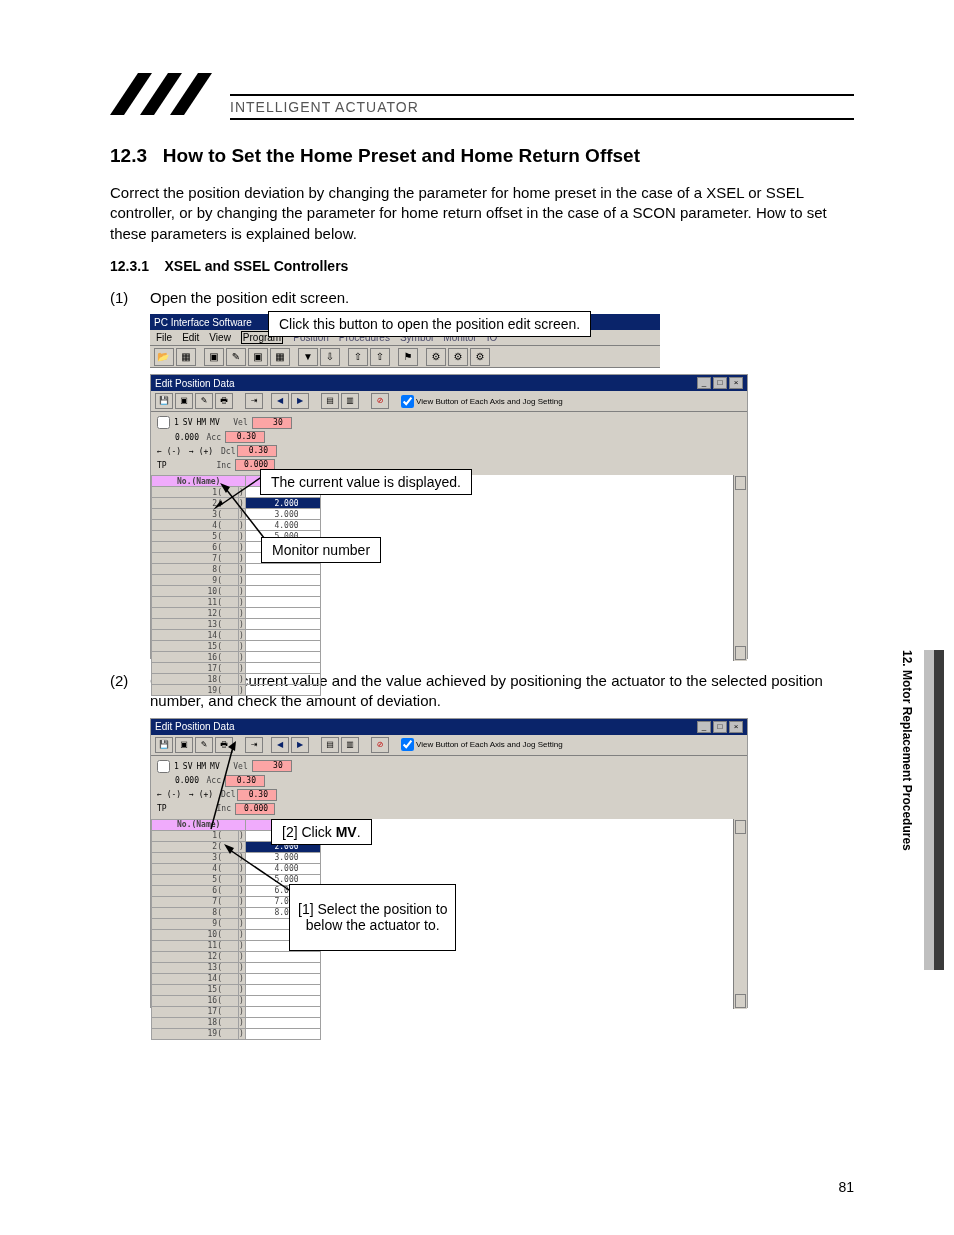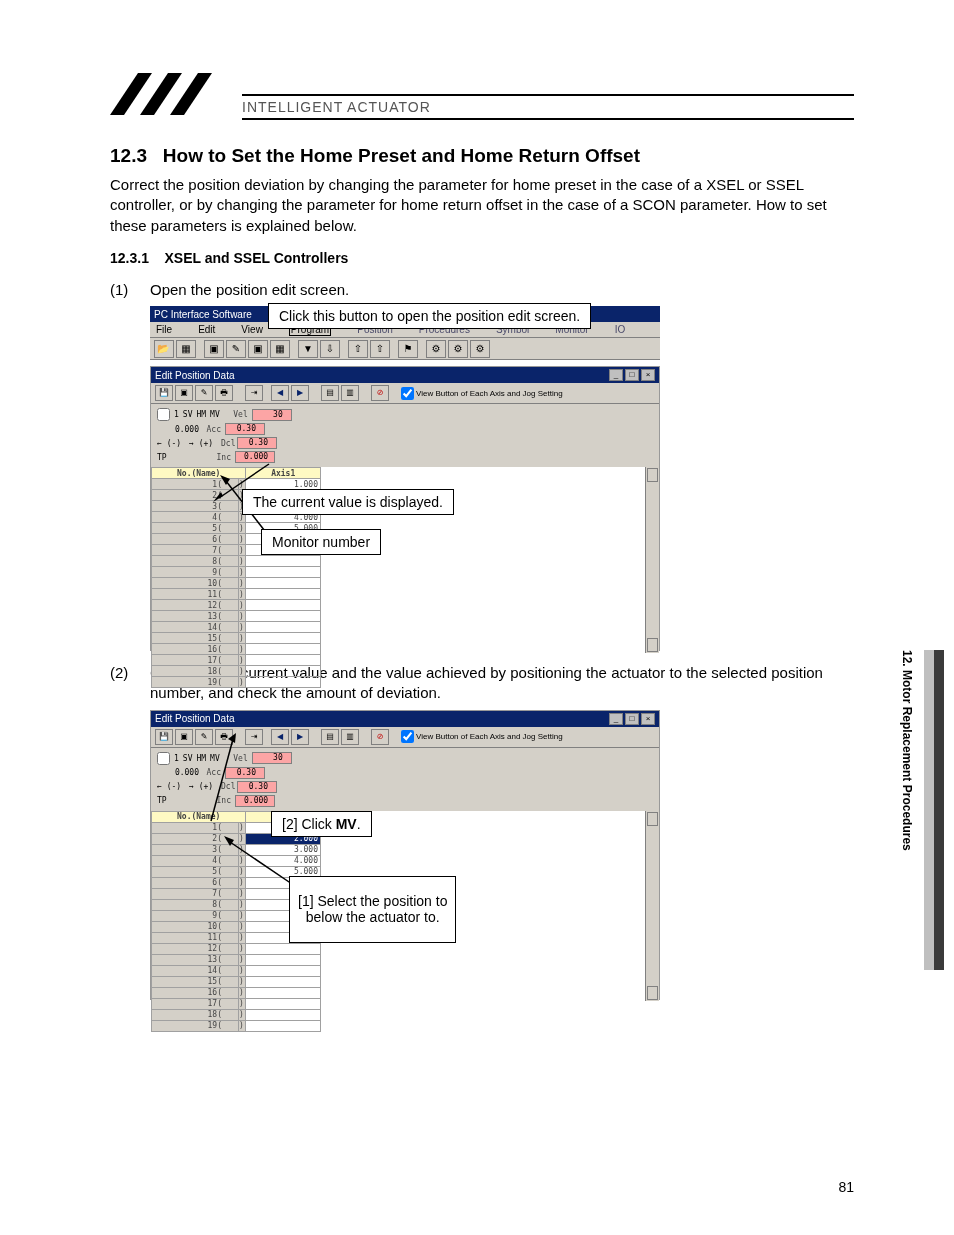--- a/index.html
+++ b/index.html
@@ -1,61 +1,61 @@
 <!DOCTYPE html>
 <html><head>
 <meta charset="utf-8">
 <style>
   * { box-sizing: border-box; margin: 0; padding: 0; }
   html, body { width: 954px; height: 1235px; background: #fff; font-family: Arial, Helvetica, sans-serif; color: #000; }
   .page { position: relative; width: 954px; height: 1235px; padding: 60px 100px 40px 110px; }
-  .logo-row { display: flex; align-items: flex-end; gap: 22px; height: 60px; }
+  .logo-row { display: flex; align-items: flex-end; gap: 10px; height: 60px; }
   .logo-svg { width: 110px; height: 55px; }
   .logo-txt-wrap { flex: 1; border-top: 2px solid #000; border-bottom: 2px solid #000; padding: 2px 0; }
   .logo-txt { font-size: 14px; letter-spacing: 1px; color: #555; }
-  .section-title { font-size: 19px; margin-top: 25px; margin-bottom: 8px; }
+  .section-title { font-size: 19px; margin-top: 25px; margin-bottom: 16px; }
   .para { font-size: 15px; line-height: 1.35; margin-bottom: 14px; }
   .subsection-title { font-size: 14px; margin-top: 8px; margin-bottom: 14px; }
   .step { display: flex; font-size: 15px; line-height: 1.35; margin-bottom: 4px; }
   .step-num { width: 40px; flex-shrink: 0; }
   .step-body { flex: 1; }
   .inline-icon { display:inline-block; width:20px; height:16px; border:1px solid #888; background:#e8e8e8; vertical-align:middle; font-size:10px; text-align:center; line-height:14px; color:#333; }
   .bold { font-weight: bold; }
 
   .shot { position: relative; margin: 6px 0 12px 40px; border: 0; background:#fff; font-size:9px; font-family: "MS Sans Serif", Tahoma, sans-serif; }
   .win-bar { background:#0a246a; color:#fff; height:16px; display:flex; align-items:center; justify-content:space-between; padding:0 4px; font-size:10px; }
   .win-btns { display:flex; gap:2px; }
   .win-btns span { width:14px; height:12px; background:#c0c0c0; border:1px solid #808080; color:#000; font-size:8px; text-align:center; line-height:10px;}
-  .menu-bar { background:#d4d0c8; height:16px; display:flex; align-items:center; gap:26px; padding:0 6px; border-bottom:1px solid #808080; }
+  .menu-bar { background:#d4d0c8; height:16px; display:flex; align-items:center; gap:10px; padding:0 6px; border-bottom:1px solid #808080; }
   .menu-bar span { font-size:10px; }
   .tb { background:#d4d0c8; height:22px; display:flex; align-items:center; gap:2px; padding:2px 4px; border-bottom:1px solid #808080; }
   .tb .tbtn { width:20px; height:18px; border:1px solid #808080; background:#d4d0c8; display:flex; align-items:center; justify-content:center; font-size:10px; }
   .tb .sep { width:4px; }
 
   .callout { position:absolute; background:#fff; border:1px solid #000; padding:4px 10px; font-size:14px; font-family: Arial, sans-serif; white-space:nowrap; z-index:50; }
 
   .shot1 { width: 510px; height: 48px; border:0; }
   .shot1 .menu-highlight { border:1px solid #000; padding:0 1px; }
 
-  .shot2, .shot2b { width: 510px; border:1px solid #999; }
+  .shot2, .shot2b { width: 598px; border:1px solid #999; }
   .inner { background:#d4d0c8; }
   .mini-tb { display:flex; gap:2px; align-items:center; }
   .mini-tb .mbtn { width:18px; height:16px; border:1px solid #808080; background:#d4d0c8; font-size:8px; text-align:center; line-height:14px;}
   .jog-block { display:flex; flex-direction:column; gap:2px; padding:4px 6px; }
   .jog-row { display:flex; align-items:center; gap:4px; font-size:8px; font-family: monospace;}
   .jog-row .lbl { width:24px; text-align:right; color:#444;}
   .jog-row .fld { width:40px; height:12px; border:1px solid #808080; background:#fca5a5; text-align:right; padding:0 8px;}
 
   .grid-wrap { position:relative; background:#fff; }
   .grid { border-collapse:collapse; width:170px; }
   .grid th, .grid td { border:1px solid #a0a0a0; height:11px; font-size:8px; font-family: monospace; color:#444; }
-  .grid th { background:#fef9c3; text-align:center; }
+  .grid th { background:#f0abfc; text-align:center; }
   .grid td.rownum { background:#d4d0c8; text-align:right; padding-right:16px; width:70px;}
   .grid td.n-empty { background:#d4d0c8; width:6px;}
-  .grid td.val { text-align:right; padding-right:2px; width:60px;padding-left:28px; }
+  .grid td.val { padding-right:2px; width:60px;padding-left:28px; }
   .grid td.sel { background:#0a246a; color:#fff; }
   .grid-right-strip { position:absolute; left:170px; top:0; bottom:0; right:0; background:#fff;}
   .scroll-col { position:absolute; right:0; top:0; bottom:0; width:14px; background:#d4d0c8; border-left:1px solid #808080;}
   .scroll-col .thumb { position:absolute; left:1px; right:1px; top:1px; height:14px; background:#d4d0c8; border:1px solid #808080;}
   .scroll-col .dn { position:absolute; left:1px; right:1px; bottom:1px; height:14px; background:#d4d0c8; border:1px solid #808080;}
 
   .arrow-svg { position:absolute; z-index:40; pointer-events:none; }
 
   .side-tab { position:absolute; right:10px; top:650px; height:320px; width:40px; display:flex; align-items:center; }
   .side-tab .dark { position:absolute; right:0; top:0; bottom:0; width:10px; background:#3a3a3a; }
@@ -301,21 +301,21 @@
       <div class="scroll-col">
         <div class="thumb"></div>
         <div class="dn"></div>
       </div>
     </div>
 
     <svg class="arrow-svg" style="left:60px; top:95px; width:60px; height:40px;" viewBox="0 0 60 40">
       <line x1="58" y1="2" x2="8" y2="36" stroke="#000" stroke-width="1.5"></line>
       <polygon points="2,40 12,34 10,30" fill="#000"></polygon>
     </svg>
-    <div class="callout" style="left:91px; top:94px;margin-top:28px;">The current value is displayed.</div>
+    <div class="callout" style="left:109px; top:94px;">The current value is displayed.</div>
 
     <svg class="arrow-svg" style="left:69px; top:108px; width:50px; height:65px;" viewBox="0 0 50 65">
       <line x1="48" y1="60" x2="6" y2="6" stroke="#000" stroke-width="1.5"></line>
       <polygon points="0,0 10,4 6,10" fill="#000"></polygon>
     </svg>
     <div class="callout" style="left:110px; top:162px;">Monitor number</div>
   </div>
 
   <div class="step">
     <div class="step-num">(2)</div>

